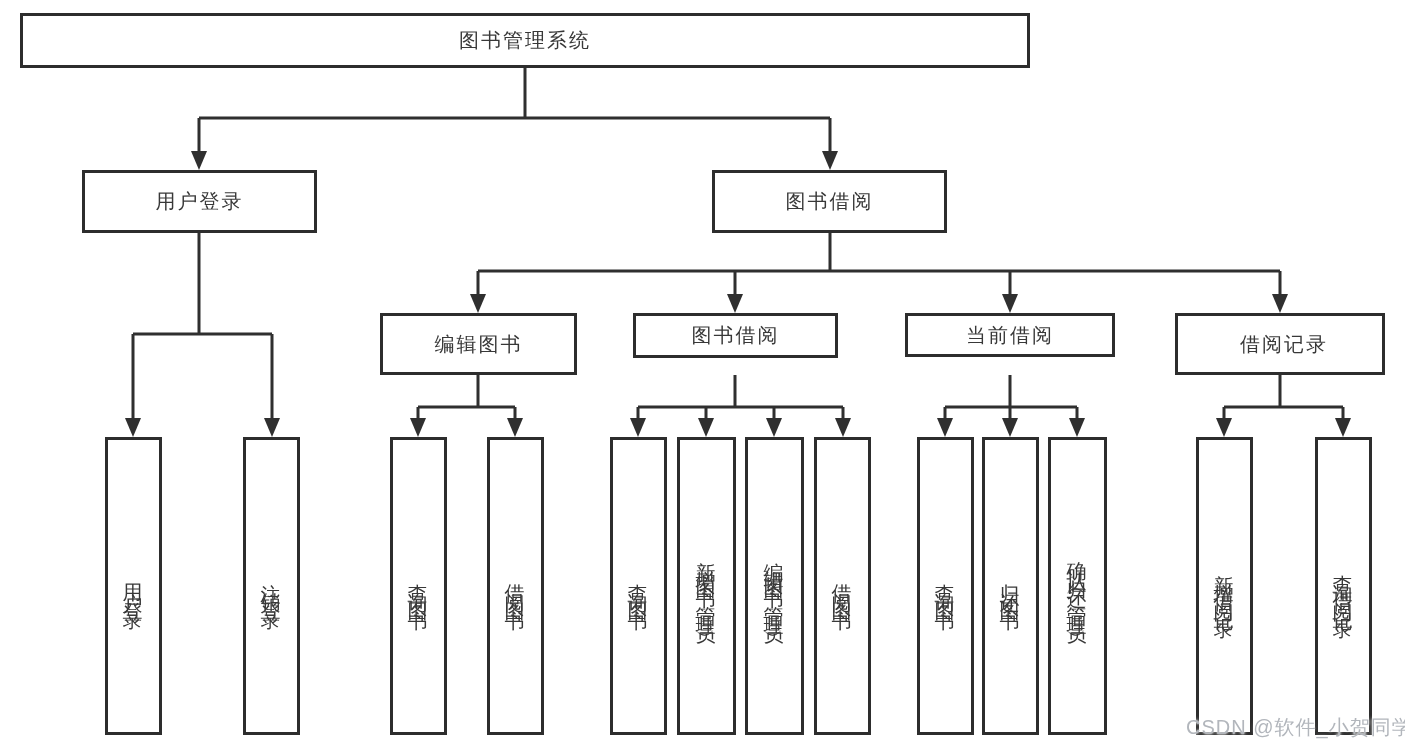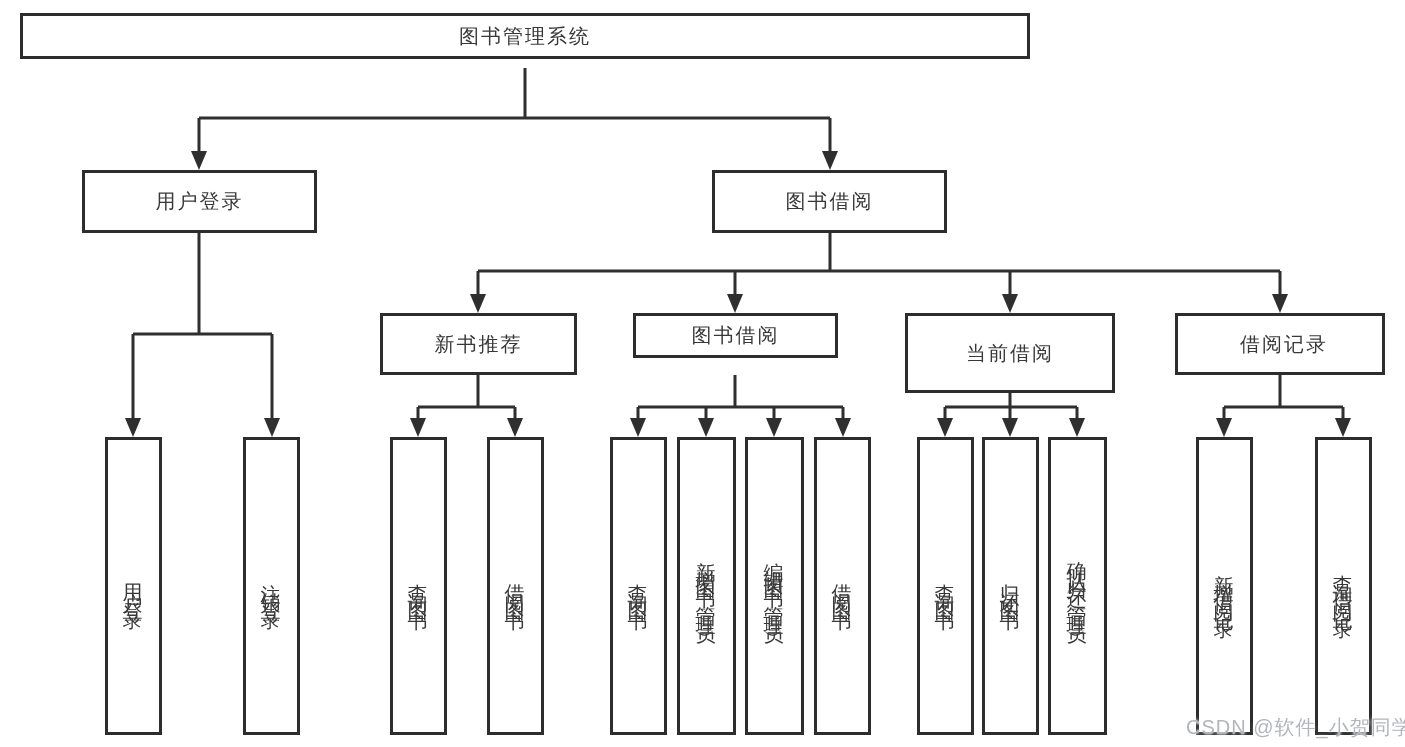--- a/index.html
+++ b/index.html
@@ -92,28 +92,28 @@
       <polygon class="tip" points="1077,437 1069,418 1085,418"></polygon>
     </g>
 
     <g>
       <path class="line" d="M1280 375 V407 M1224 407 H1343 M1224 407 V418 M1343 407 V418"></path>
       <polygon class="tip" points="1224,437 1216,418 1232,418"></polygon>
       <polygon class="tip" points="1343,437 1335,418 1351,418"></polygon>
     </g>
   </svg>
 
-  <div class="hnode" style="left:20px;top:13px;width:1010px;height:46px;">图书管理系统</div>
+  <div class="hnode" style="left:20px;top:13px;width:1010px;height:55px;">图书管理系统</div>
 
   <div class="hnode" style="left:82px;top:170px;width:235px;height:63px;">用户登录</div>
   <div class="hnode" style="left:712px;top:170px;width:235px;height:63px;">图书借阅</div>
 
-  <div class="hnode" style="left:380px;top:313px;width:197px;height:62px;">新书推荐</div>
+  <div class="hnode" style="left:380px;top:313px;width:197px;height:62px;">编辑图书</div>
   <div class="hnode" style="left:633px;top:313px;width:205px;height:45px;">图书借阅</div>
-  <div class="hnode" style="left:905px;top:313px;width:210px;height:80px;">当前借阅</div>
+  <div class="hnode" style="left:905px;top:313px;width:210px;height:44px;">当前借阅</div>
   <div class="hnode" style="left:1175px;top:313px;width:210px;height:62px;padding-left:8px;">借阅记录</div>
 
   <div class="vnode" style="left:105px;top:437px;width:57px;height:298px;">用户登录</div>
   <div class="vnode" style="left:243px;top:437px;width:57px;height:298px;">注销登录</div>
 
   <div class="vnode" style="left:390px;top:437px;width:57px;height:298px;">查询图书</div>
   <div class="vnode" style="left:487px;top:437px;width:57px;height:298px;">借阅图书</div>
 
   <div class="vnode" style="left:610px;top:437px;width:57px;height:298px;">查询图书</div>
   <div class="vnode" style="left:677px;top:437px;width:59px;height:298px;">新增图书（管理员）</div>

